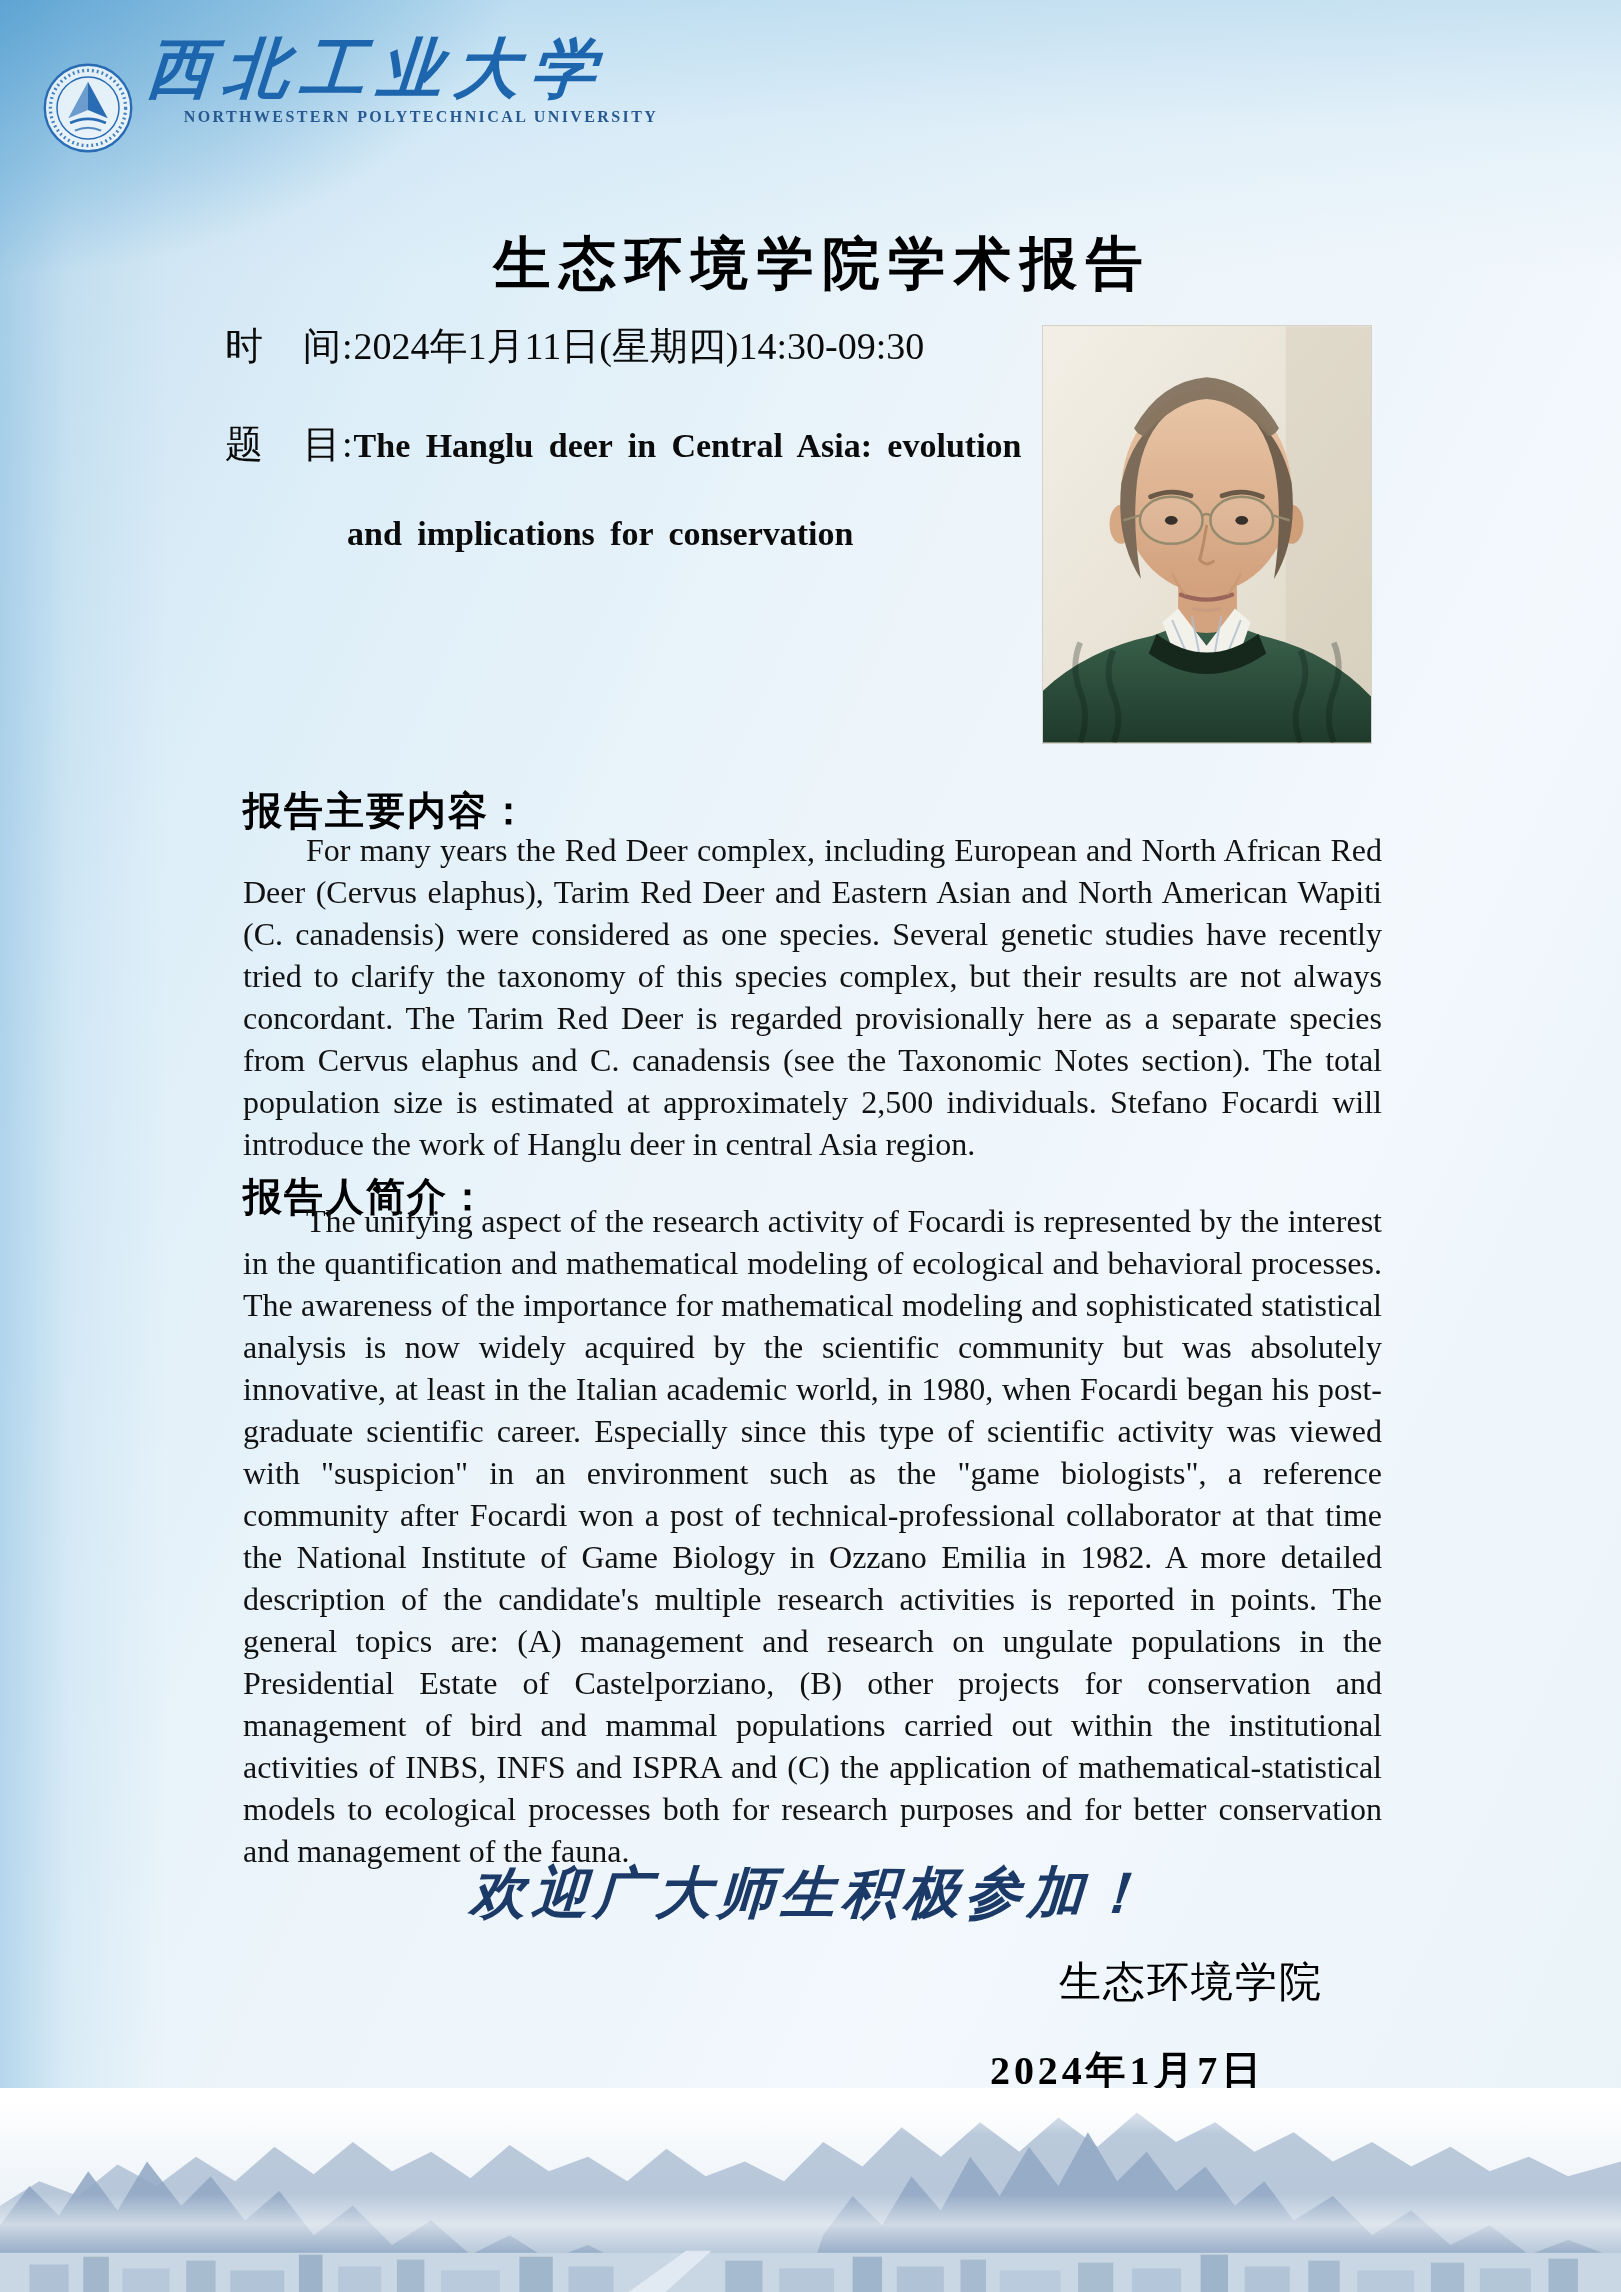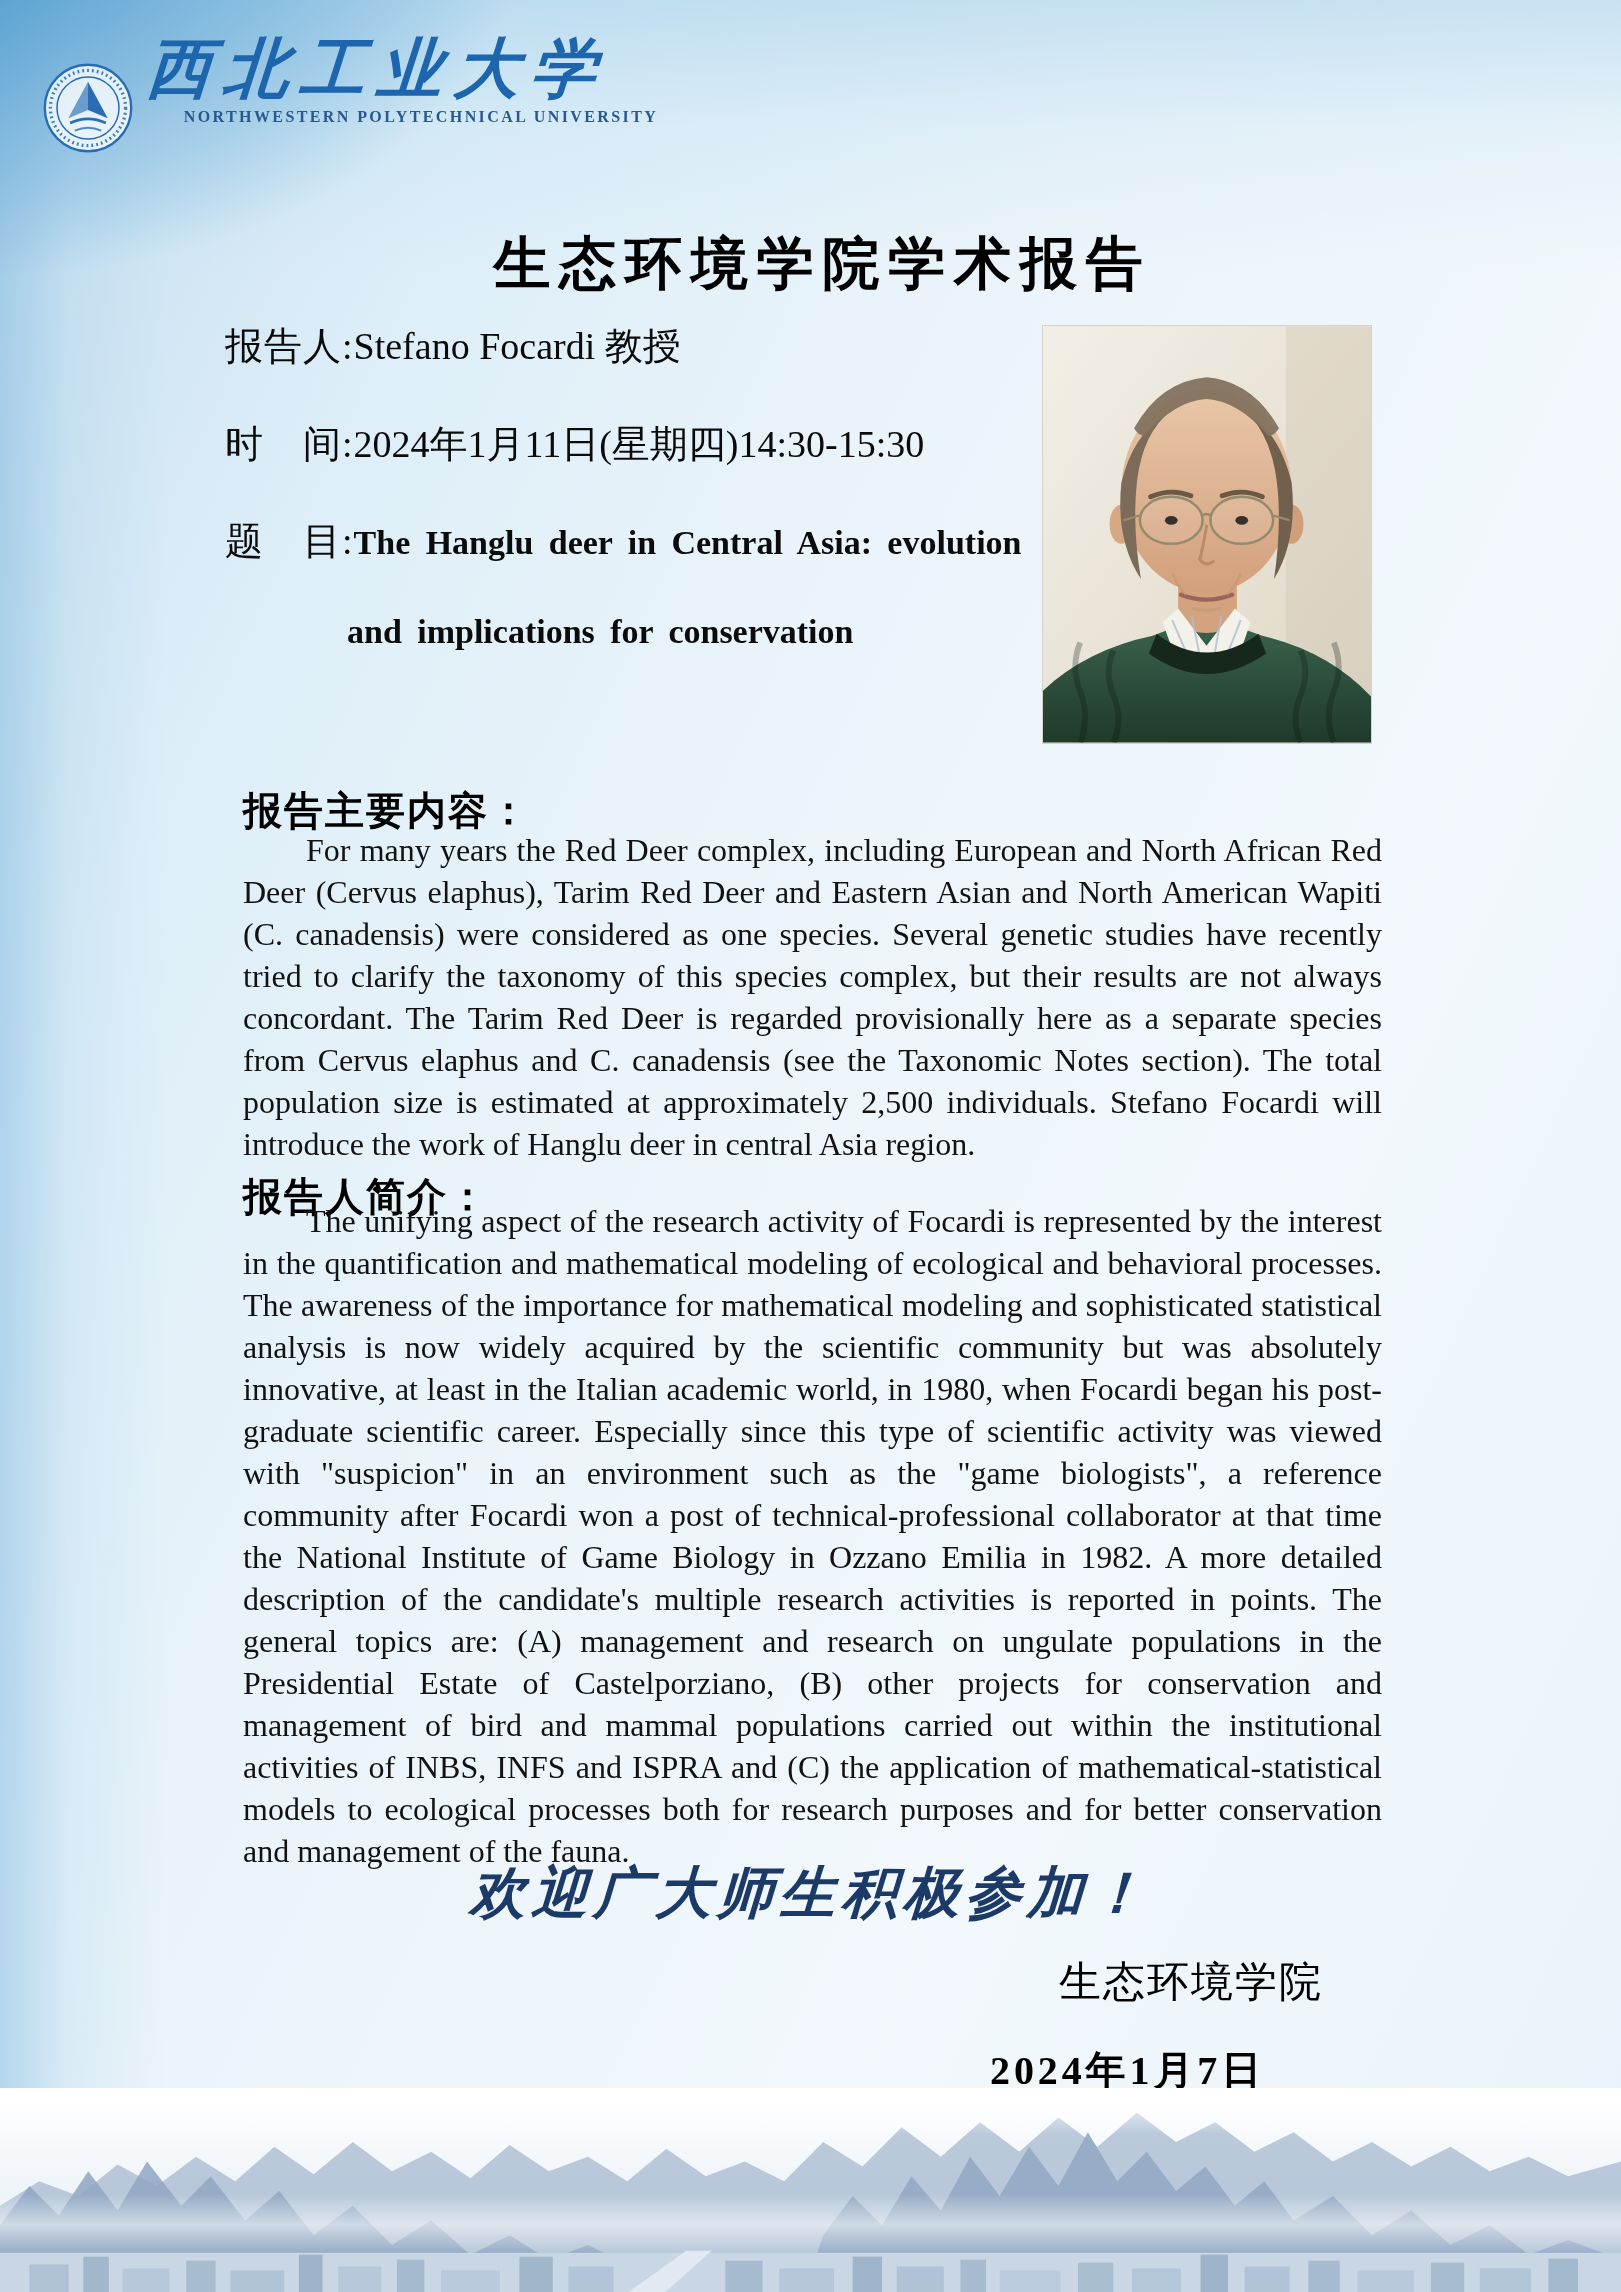--- a/index.html
+++ b/index.html
@@ -96,24 +96,21 @@
     <div class="logo-text">
       <div class="uni-cn">西北工业大学</div>
       <div class="uni-en">NORTHWESTERN POLYTECHNICAL UNIVERSITY</div>
     </div>
   </div>
 
   <h1 class="title">生态环境学院学术报告</h1>
 
   <div class="info">
     <div class="info-line">
-      <span class="lbl">报告人:</span><span class="val">Stefano Focardi 教授</span>
-    </div>
-    <div class="info-line">
-      <span class="lbl">时　间:</span><span class="val">2024年1月11日(星期四)14:30-15:30</span>
+      <span class="lbl">时　间:</span><span class="val">2024年1月11日(星期四)14:30-09:30</span>
     </div>
     <div class="info-line tight">
       <span class="lbl">题　目:</span><span class="topic-text">The Hanglu deer in Central Asia: evolution</span>
     </div>
     <div class="info-line topic2">
       <span class="topic-text">and implications for conservation</span>
     </div>
   </div>
 
   <div class="photo-frame">

